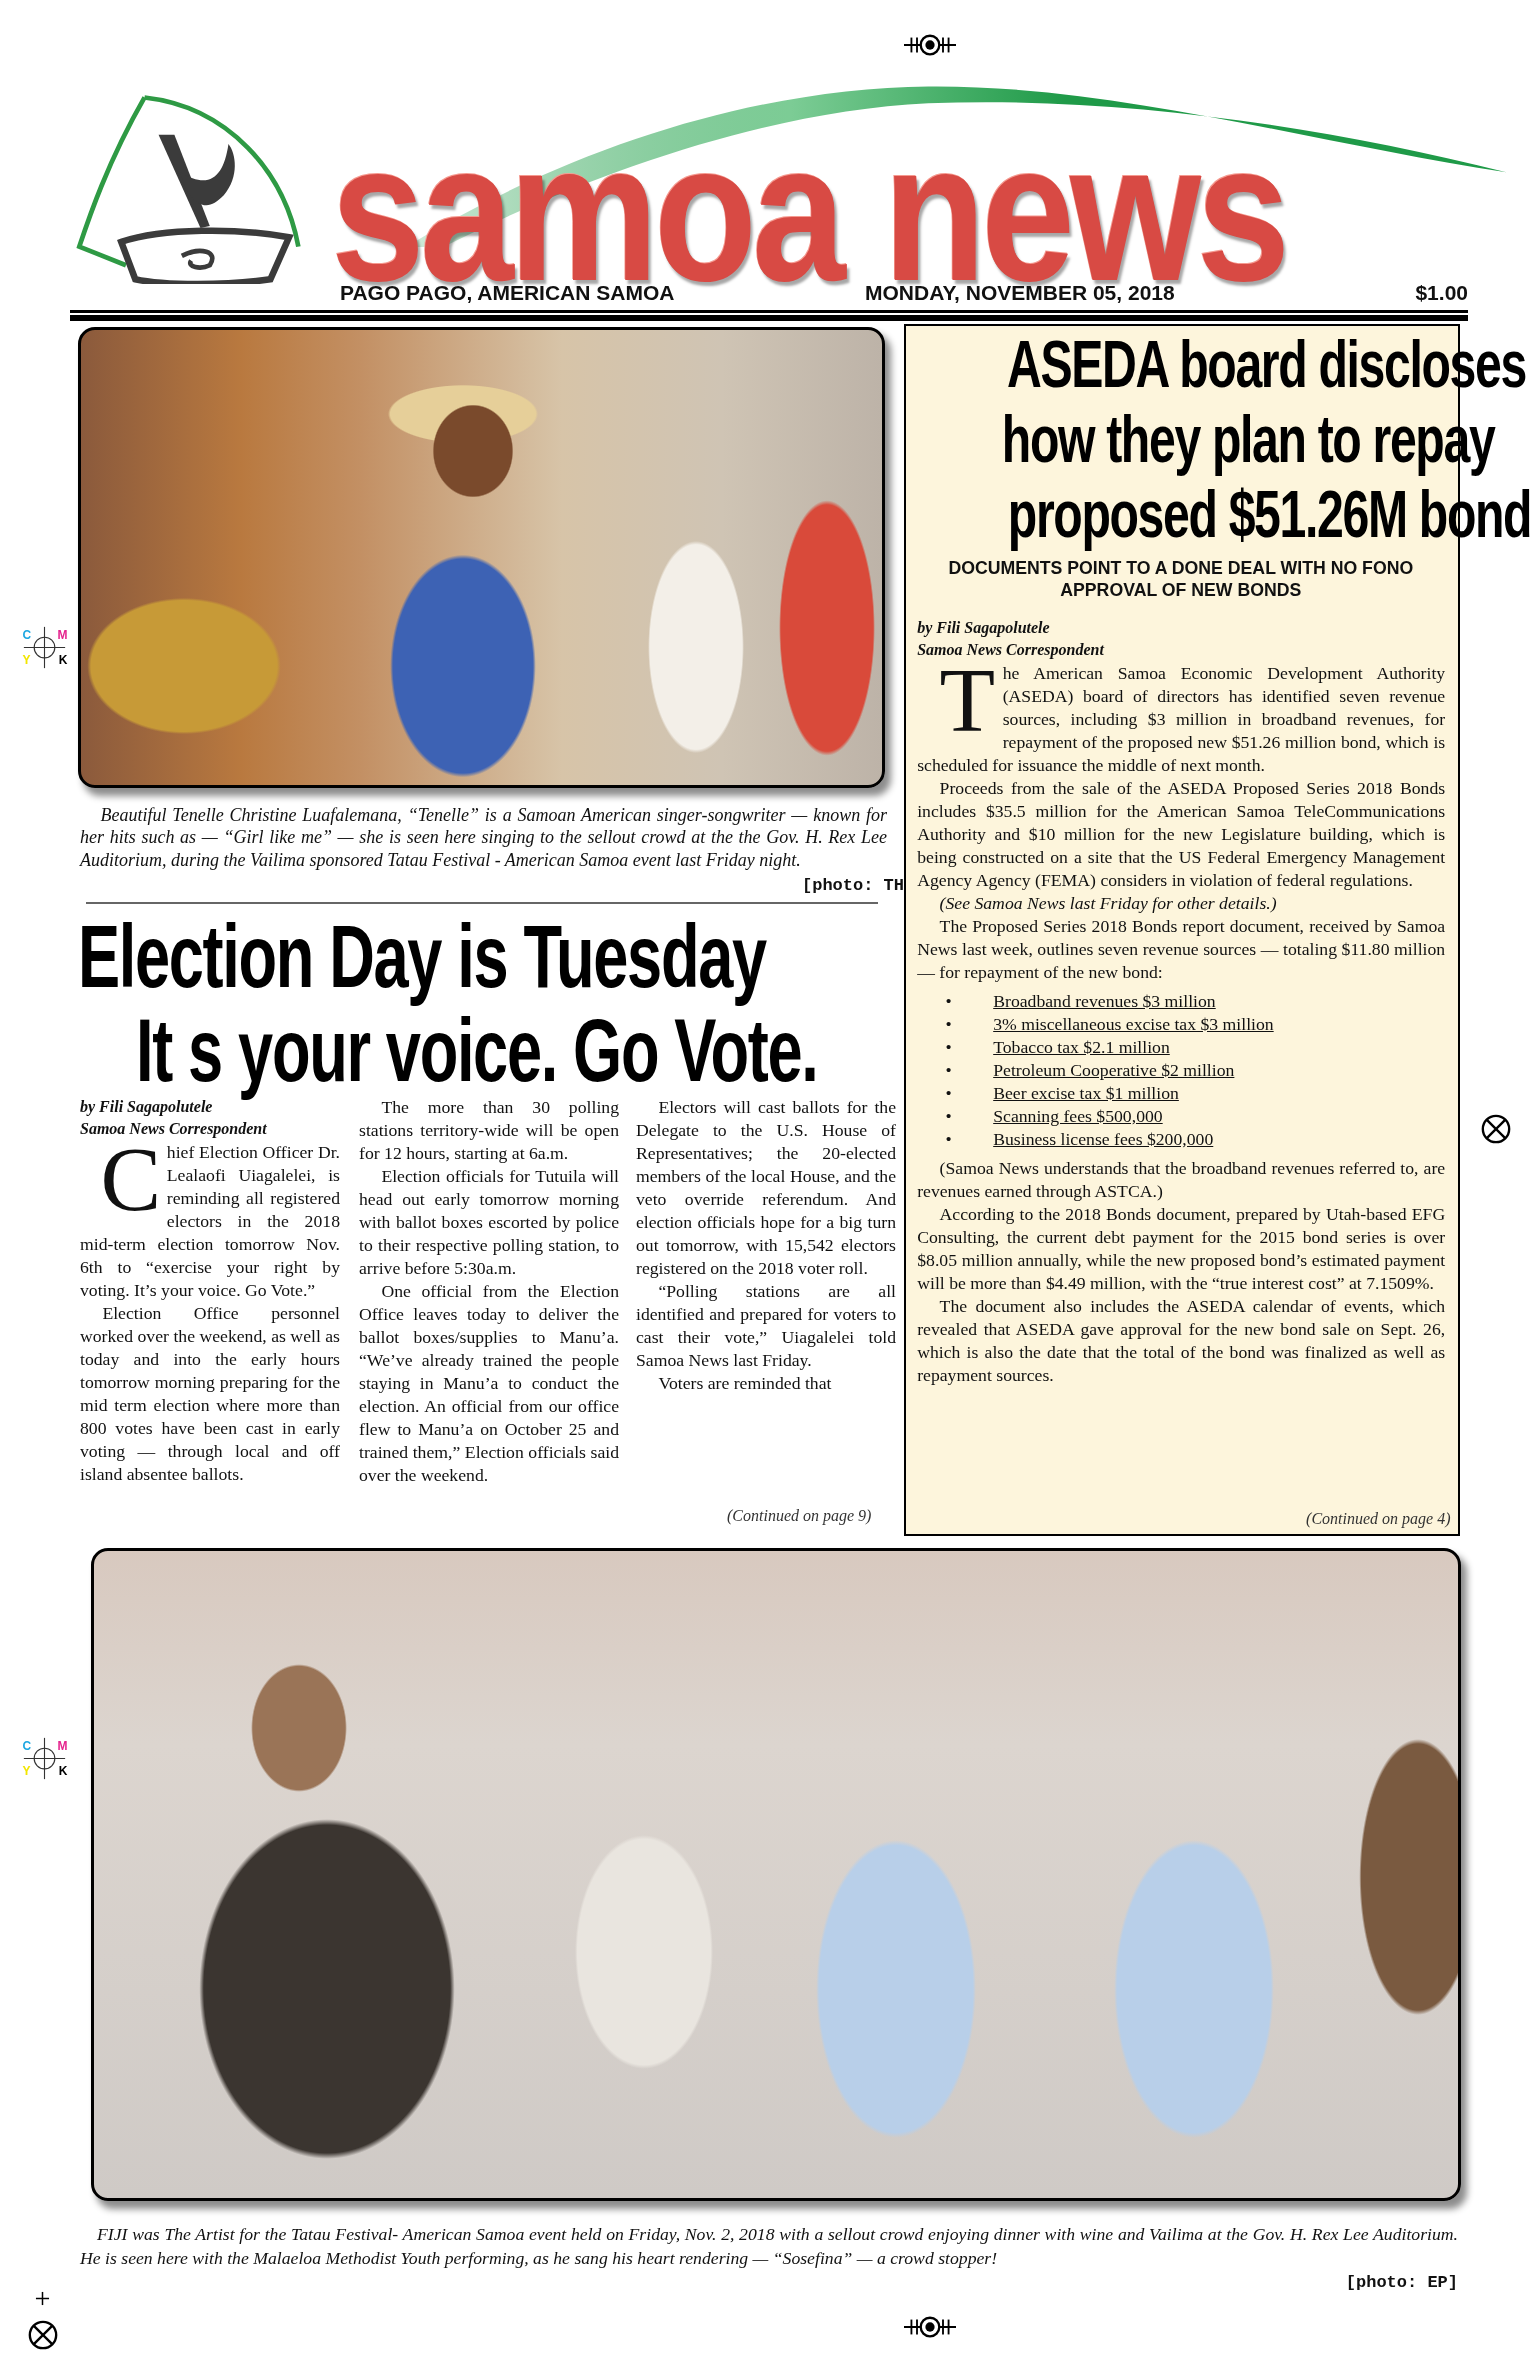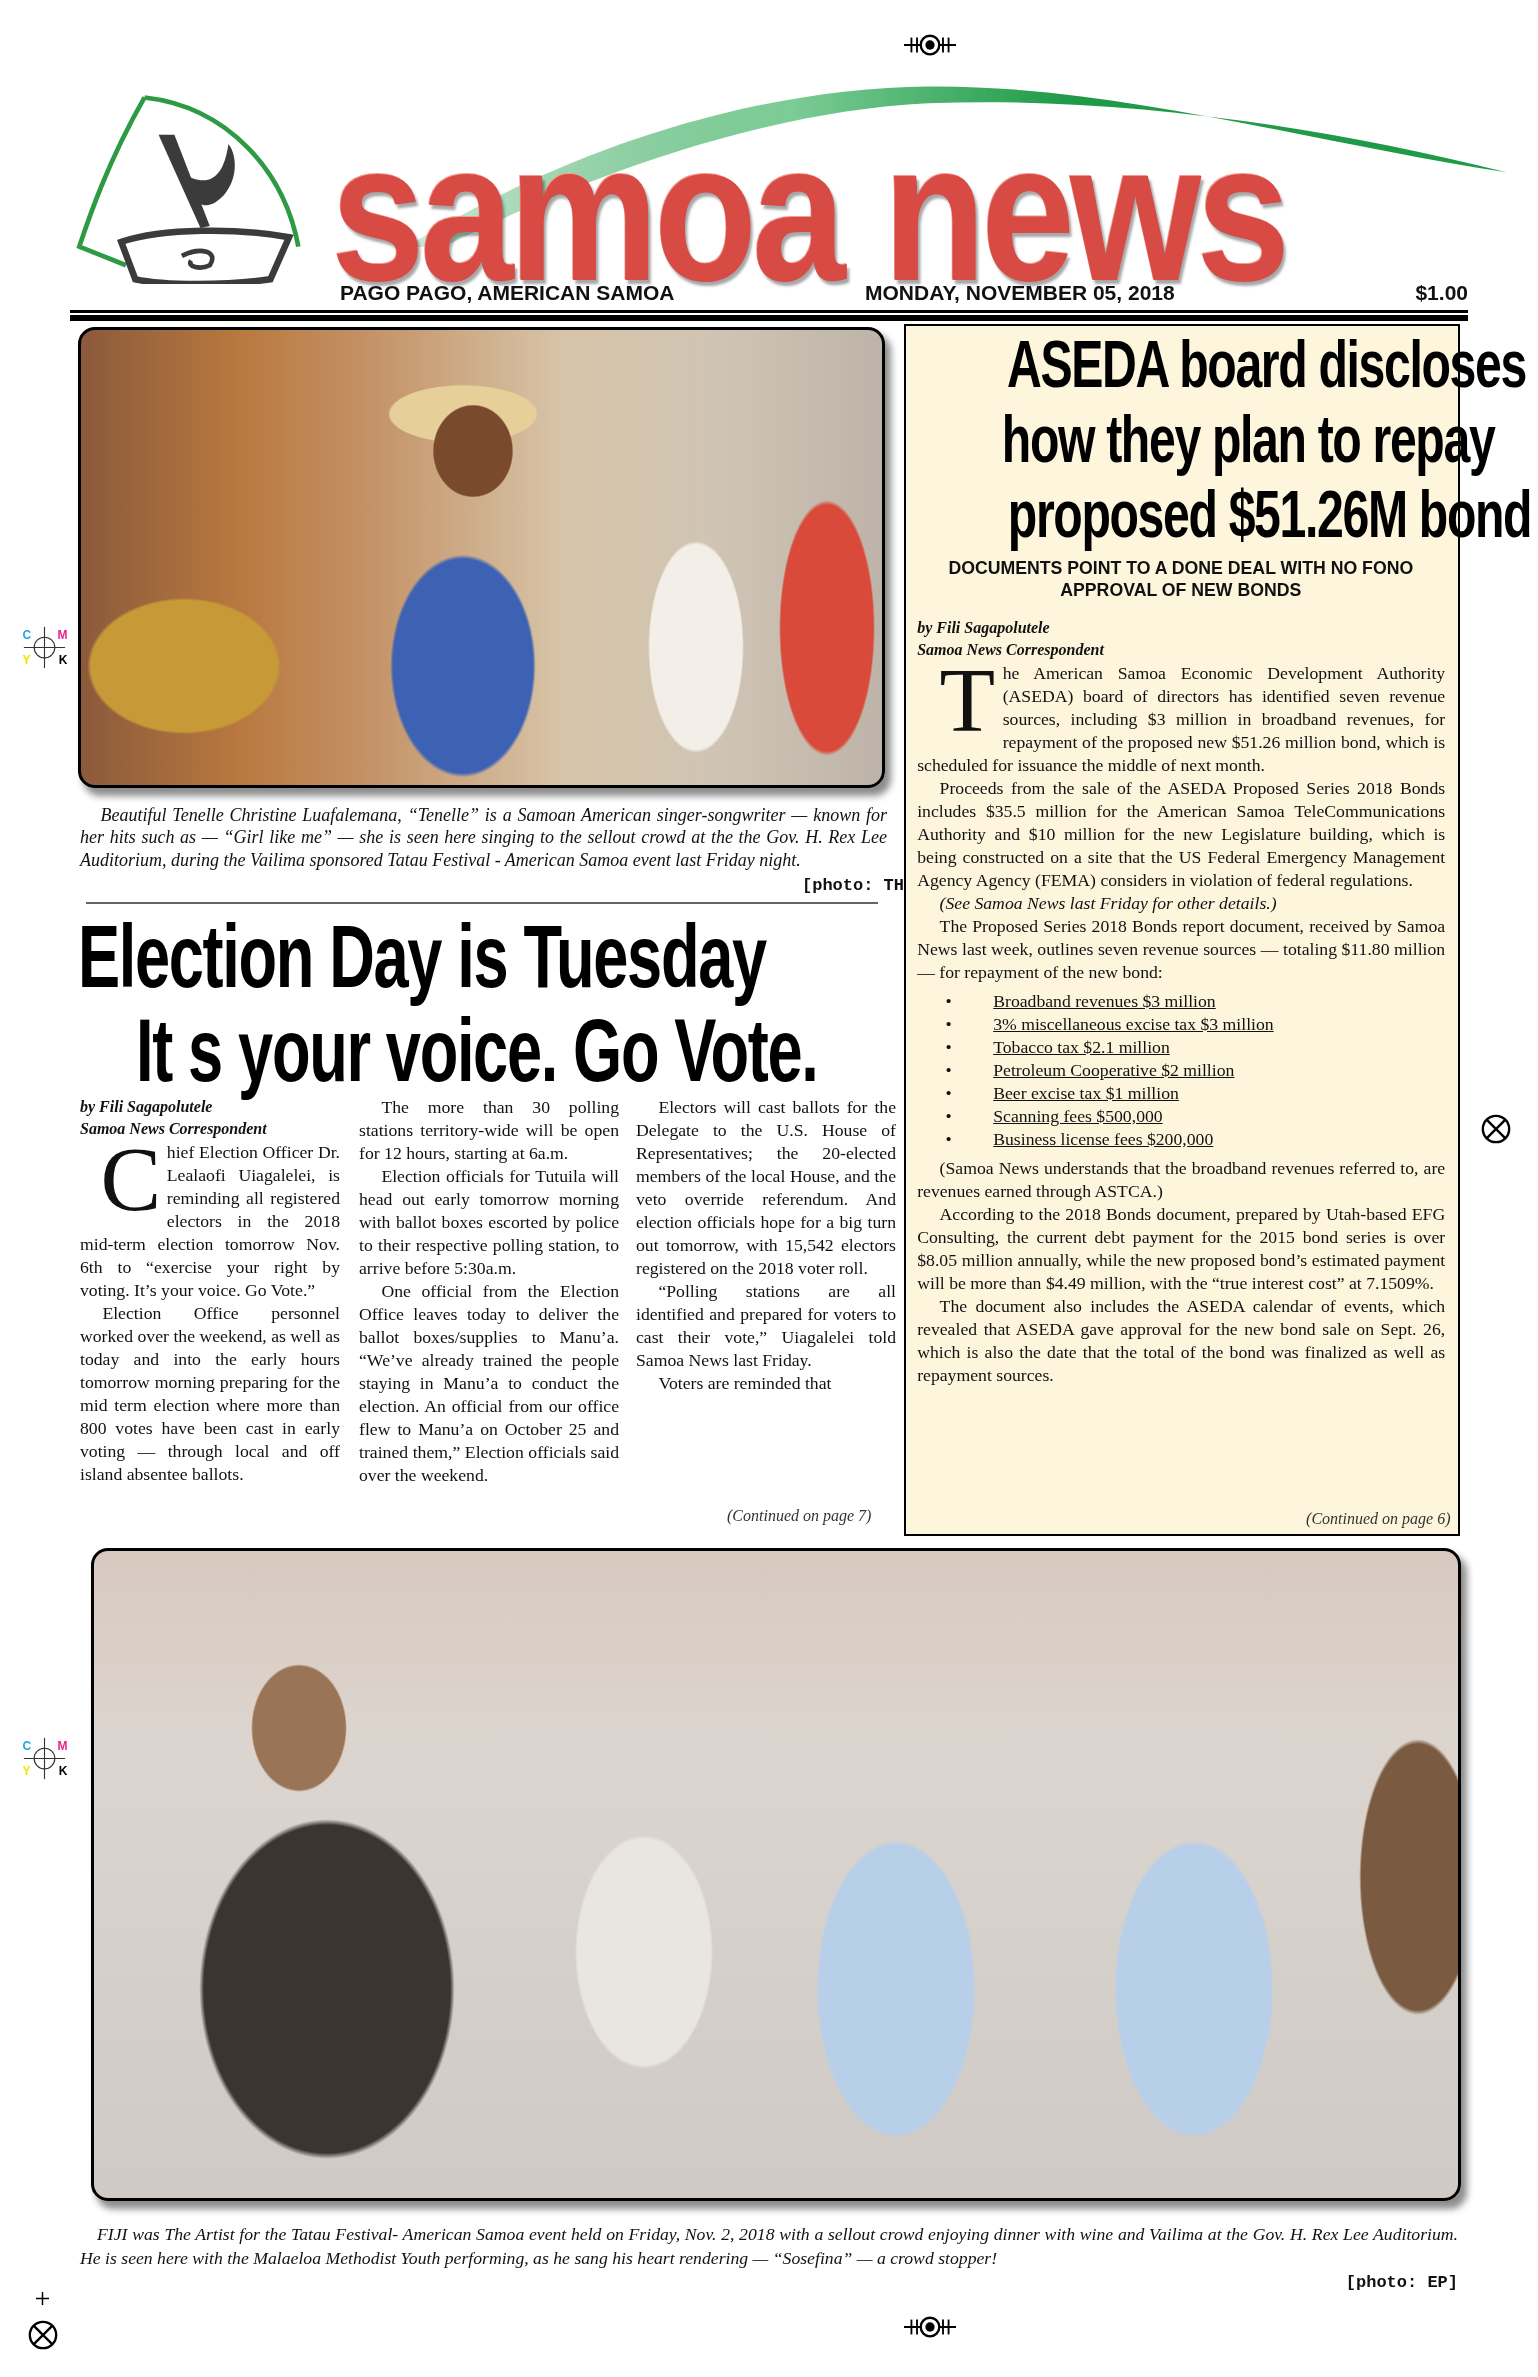--- a/index.html
+++ b/index.html
@@ -209,21 +209,21 @@
 <div class="col col-b" style="top:1096px;">
   <p>The more than 30 polling stations territory-wide will be open for 12 hours, starting at 6a.m.</p>
   <p>Election officials for Tutuila will head out early tomorrow morning with ballot boxes escorted by police to their respective polling station, to arrive before 5:30a.m.</p>
   <p>One official from the Election Office leaves today to deliver the ballot boxes/supplies to Manu’a. “We’ve already trained the people staying in Manu’a to conduct the election. An official from our office flew to Manu’a on October 25 and trained them,” Election officials said over the weekend.</p>
 </div>
 <div class="col col-c">
   <p>Electors will cast ballots for the Delegate to the U.S. House of Representatives; the 20-elected members of the local House, and the veto override referendum. And election officials hope for a big turn out tomorrow, with 15,542 electors registered on the 2018 voter roll.</p>
   <p>“Polling stations are all identified and prepared for voters to cast their vote,” Uiagalelei told Samoa News last Friday.</p>
   <p>Voters are reminded that</p>
 </div>
-<span class="cont cont-elec">(Continued on page 7)</span>
+<span class="cont cont-elec">(Continued on page 9)</span>
 
 <section class="aseda">
   <div class="aseda-hl">
     <div>ASEDA board discloses</div><br>
     <div>how they plan to repay</div><br>
     <div>proposed $51.26M bond</div>
   </div>
   <div class="aseda-deck">DOCUMENTS POINT TO A   DONE   DEAL     WITH NO FONO APPROVAL OF NEW BONDS</div>
   <div class="aseda-body">
     <div class="byline">by Fili Sagapolutele</div>
@@ -238,19 +238,19 @@
       <li>Tobacco tax $2.1 million</li>
       <li>Petroleum Cooperative $2 million</li>
       <li>Beer excise tax $1 million</li>
       <li>Scanning fees $500,000</li>
       <li>Business license fees $200,000</li>
     </ul>
     <p>(Samoa News understands that the broadband revenues referred to, are revenues earned through ASTCA.)</p>
     <p>According to the 2018 Bonds document, prepared by Utah-based EFG Consulting, the current debt payment for the 2015 bond series is over $8.05 million annually, while the new proposed bond’s estimated payment will be more than $4.49 million, with the “true interest cost” at 7.1509%.</p>
     <p>The document also includes the ASEDA calendar of events, which revealed that ASEDA gave approval for the new bond sale on Sept. 26, which is also the date that the total of the bond was finalized as well as repayment sources.</p>
   </div>
-  <span class="cont-aseda">(Continued on page 6)</span>
+  <span class="cont-aseda">(Continued on page 4)</span>
 </section>
 
 <div class="photo photo-bottom"></div>
 <p class="caption caption-bottom">FIJI was The Artist for the Tatau Festival- American Samoa event held on Friday, Nov. 2, 2018 with a sellout crowd enjoying dinner with wine and Vailima at the Gov. H. Rex Lee Auditorium. He is seen here with the Malaeloa Methodist Youth performing, as he sang his heart rendering — “Sosefina” — a crowd stopper!</p>
 <span class="credit credit-bottom">[photo: EP]</span>
 
 
 </body></html>

